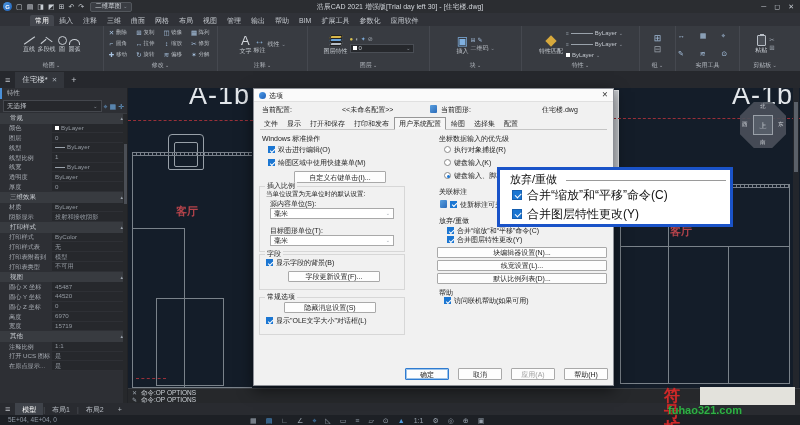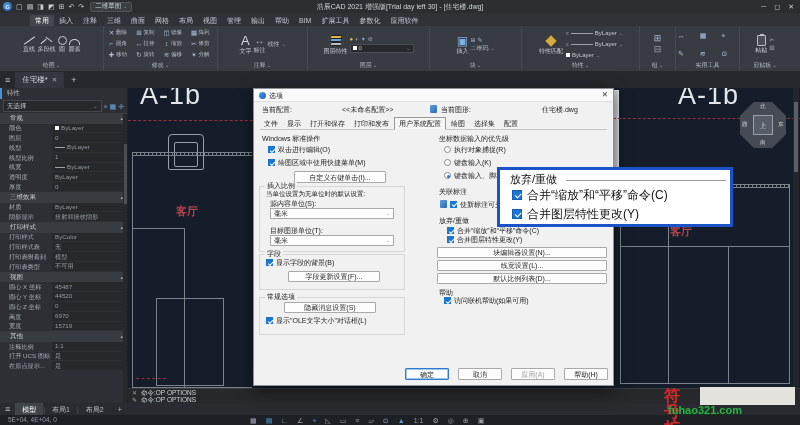--- a/index.html
+++ b/index.html
@@ -78,21 +78,21 @@
   .prow{display:flex;height:9.8px;font-size:6.2px;}
   .prow .pl{width:52px;padding-left:9px;color:#a8adb4;display:flex;align-items:center;}
   .prow .pv{flex:1;background:#26282c;color:#959ba3;padding-left:3px;display:flex;align-items:center;gap:2px;border-bottom:1px solid #2e3035;}
   .prow .pv .sw{width:4px;height:4px;background:#fff;}
   .prow .pv .lsw{width:10px;height:1px;background:#9aa2ab;}
   .pp-scroll{position:absolute;right:0;top:26px;bottom:0;width:4px;background:#26282b;}
   .pp-scroll i{position:absolute;left:0.5px;width:3px;top:30px;height:60px;background:#4a4e55;}
 
   
   .drawing{position:absolute;left:128px;top:88px;width:672px;height:300px;background:#141d29;z-index:10;}
-  .cadtitle{position:absolute;font-size:27px;color:#e2e6ea;letter-spacing:1px;text-align:left;}
+  .cadtitle{position:absolute;font-size:27px;color:#e2e6ea;letter-spacing:1px;text-align:right;}
   .redline{position:absolute;border-top:1px dashed #993039;}
   .cadline{position:absolute;background:#7a828a;}
   .cadrect{position:absolute;border:1px solid #7a828a;}
   .hatch{position:absolute;height:4px;background:repeating-linear-gradient(90deg,#79808a 0 1px,transparent 1px 4px);border-top:1px solid #79808a;border-bottom:1px solid #79808a;}
   .roomlbl{position:absolute;font-size:11px;color:#b5434b;font-weight:bold;}
   .sofa{position:absolute;width:36px;height:36px;border:1px solid #98a0a8;border-radius:4px 4px 2px 2px;}
   .sofa::before{content:"";position:absolute;left:5px;top:7px;right:5px;bottom:2px;border:1px solid #98a0a8;border-radius:2px;}
   .vcube{position:absolute;width:46px;height:46px;}
   .vcube .oct{position:absolute;inset:0;background:#4a505a;clip-path:polygon(30% 0,70% 0,100% 30%,100% 70%,70% 100%,30% 100%,0 70%,0 30%);opacity:.9;}
   .vcube .inner{position:absolute;left:13px;top:13px;width:20px;height:20px;background:#565d68;border:1px solid #9aa0a8;color:#d9dde2;font-size:7px;display:flex;align-items:center;justify-content:center;}

